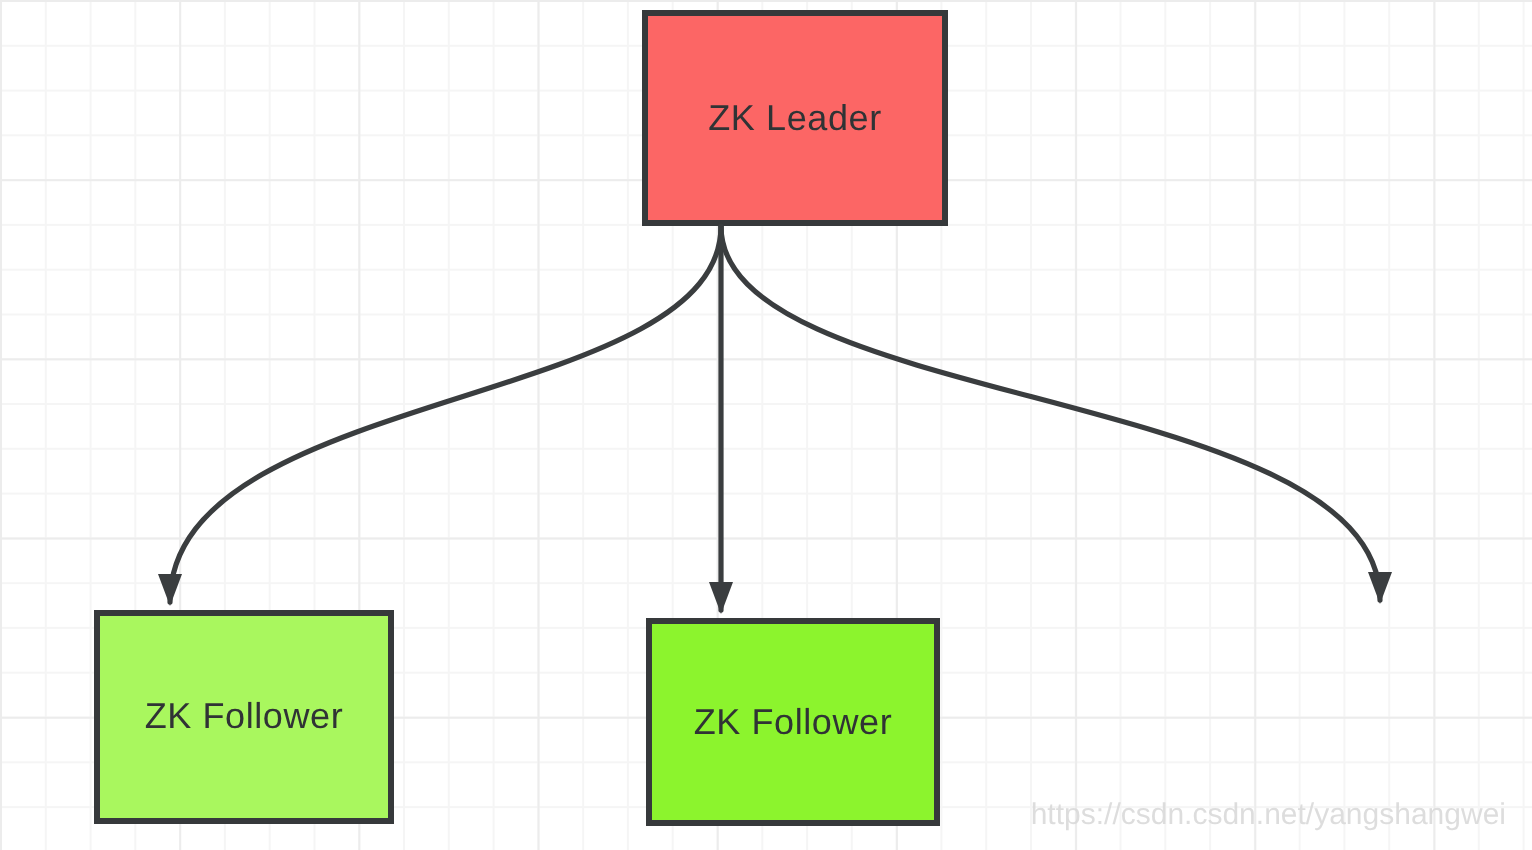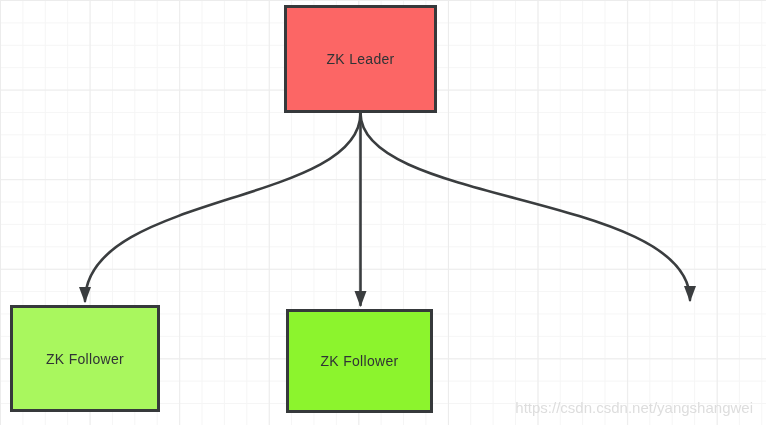--- a/index.html
+++ b/index.html
@@ -35,23 +35,24 @@
   }
   .node {
     position: absolute;
     box-sizing: border-box;
     border: 3px solid #36393B;
     display: flex;
     align-items: center;
     justify-content: center;
     z-index: 2;
     color: #303335;
-    font-size: 14px;
+    font-size: 18px;
     letter-spacing: 0.3px;
     text-align: center;
+    margin-left: 37px;
   }
   .node-leader   { left: 284px; top: 5px;   width: 153px; height: 108px; }
   .node-follower1{ left: 10px;  top: 305px; width: 150px; height: 107px; }
   .node-follower2{ left: 286px; top: 309px; width: 147px; height: 104px; }
   .node-observer { left: 603px; top: 304px; width: 152px; height: 101px; }
   .watermark {
     position: absolute;
     right: 13px;
     bottom: 9px;
     z-index: 6;

